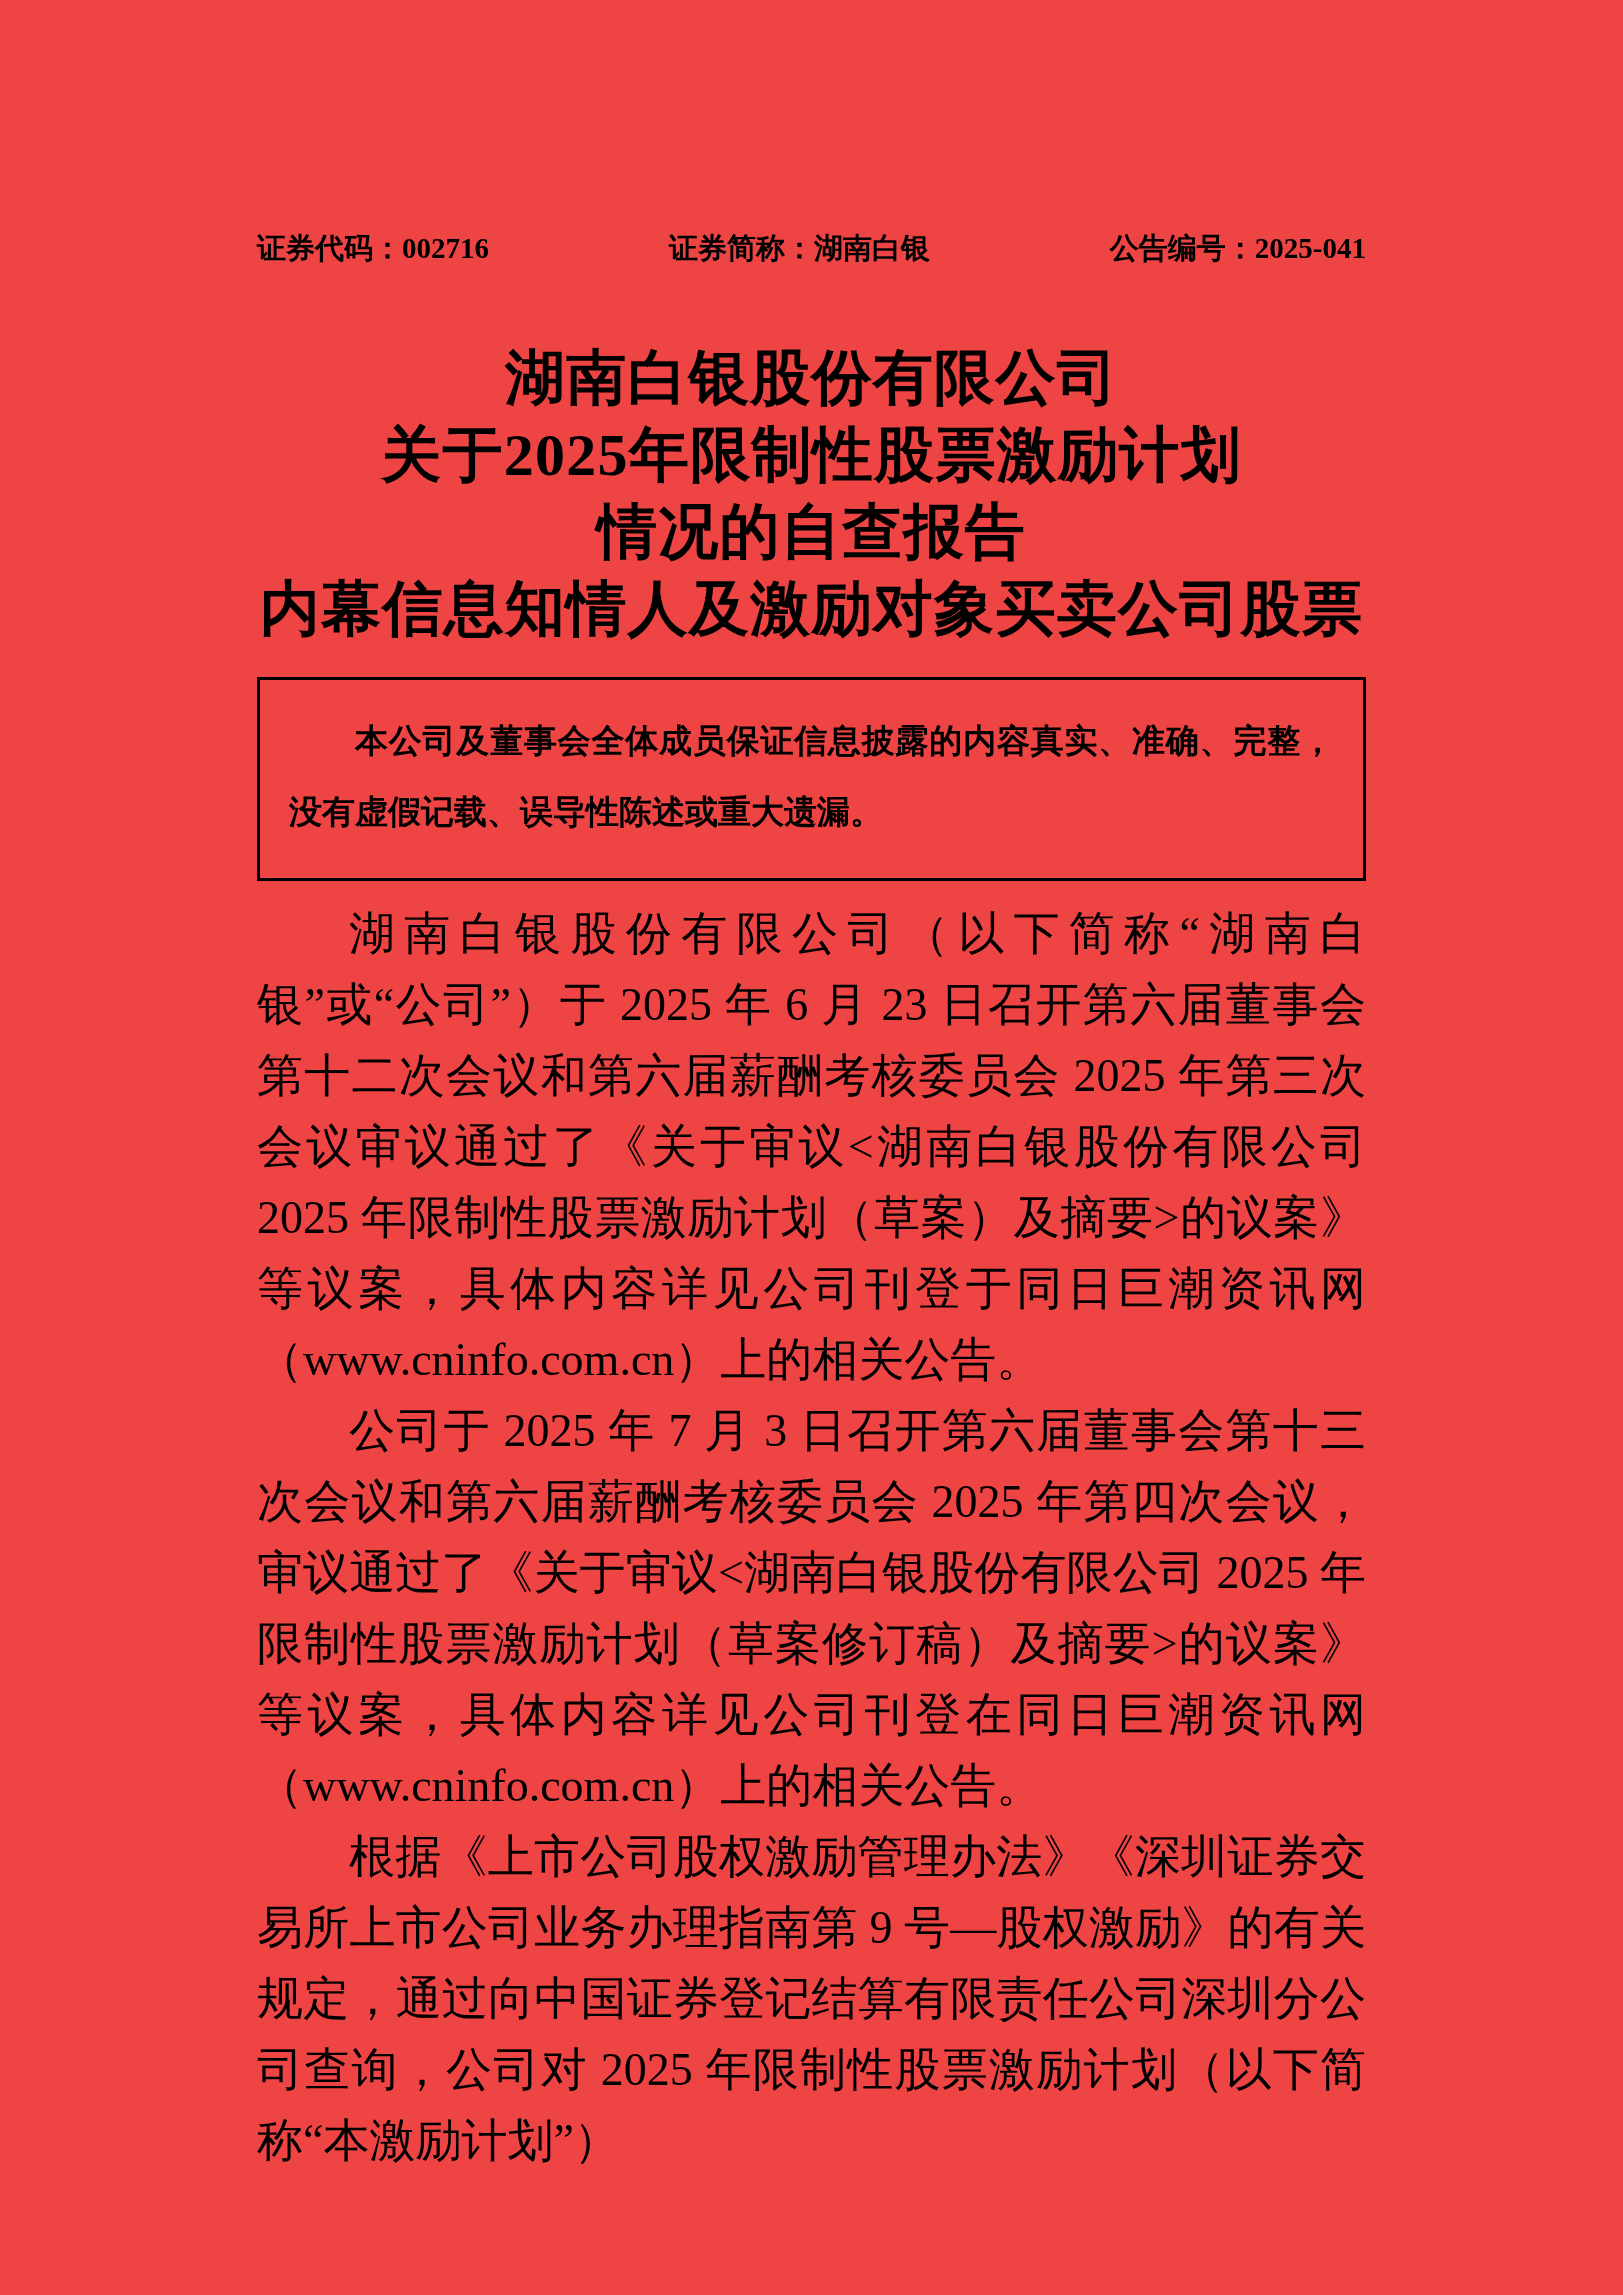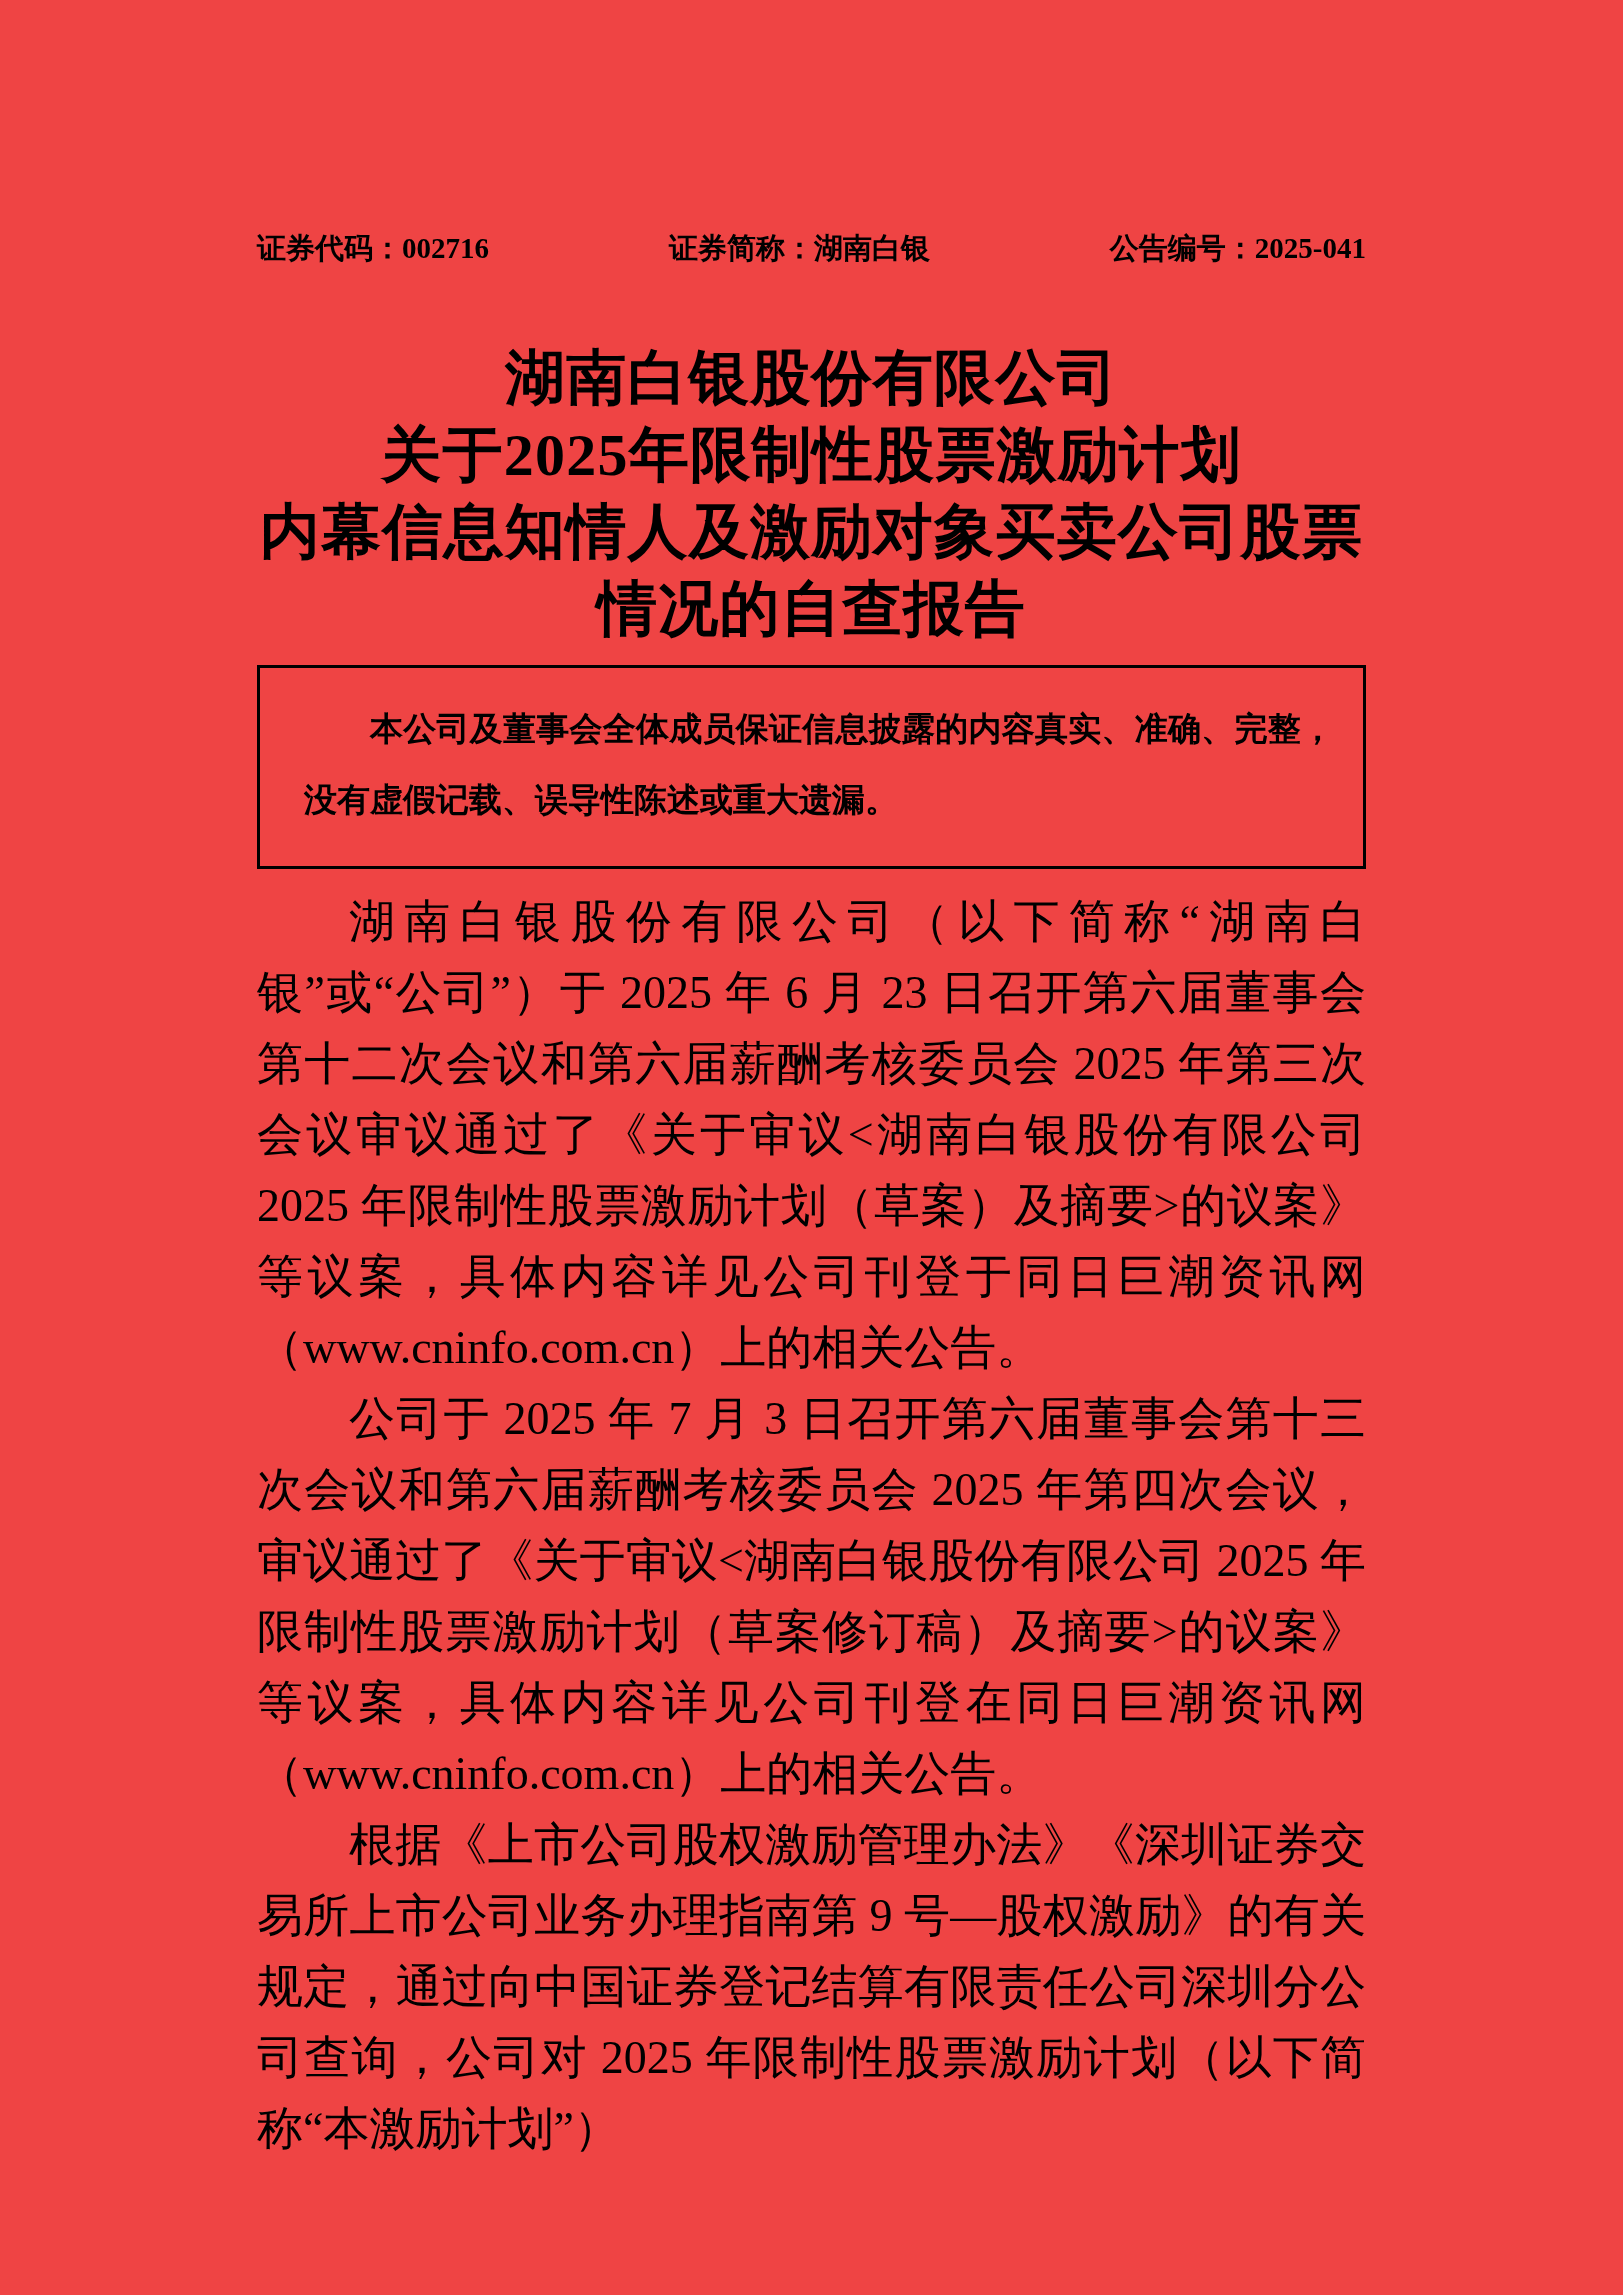--- a/index.html
+++ b/index.html
@@ -36,22 +36,22 @@
     font-weight: 700;
     font-size: 60px;
     line-height: 77px;
     letter-spacing: 1.3px;
   }
   .title-line {
     display: block;
   }
   .declaration-box {
     border: 3.3px solid #000000;
-    margin-top: 17px;
-    padding: 26px 29px 30px 44px;
+    margin-top: 29px;
+    padding: 26px 29px 30px 29px;
   }
   .declaration-box p {
     margin: 0;
     font-weight: 700;
     font-size: 33px;
     line-height: 71px;
     text-indent: 2em;
     text-align: justify;
   }
   .doc-body {
@@ -72,22 +72,22 @@
 
   <header class="doc-header">
     <span>证券代码：002716</span>
     <span>证券简称：湖南白银</span>
     <span>公告编号：2025-041</span>
   </header>
 
   <h1 class="doc-title">
     <span class="title-line">湖南白银股份有限公司</span>
     <span class="title-line">关于2025年限制性股票激励计划</span>
+    <span class="title-line">情况的自查报告</span>
     <span class="title-line">内幕信息知情人及激励对象买卖公司股票</span>
-    <span class="title-line">情况的自查报告</span>
   </h1>
 
   <section class="declaration-box">
     <p>本公司及董事会全体成员保证信息披露的内容真实、准确、完整，没有虚假记载、误导性陈述或重大遗漏。</p>
   </section>
 
   <main class="doc-body">
     <p class="body-para">湖南白银股份有限公司（以下简称“湖南白银”或“公司”）于 2025 年 6 月 23 日召开第六届董事会第十二次会议和第六届薪酬考核委员会 2025 年第三次会议审议通过了《关于审议&lt;湖南白银股份有限公司 2025 年限制性股票激励计划（草案）及摘要&gt;的议案》等议案，具体内容详见公司刊登于同日巨潮资讯网（www.cninfo.com.cn）上的相关公告。</p>
     <p class="body-para">公司于 2025 年 7 月 3 日召开第六届董事会第十三次会议和第六届薪酬考核委员会 2025 年第四次会议，审议通过了《关于审议&lt;湖南白银股份有限公司 2025 年限制性股票激励计划（草案修订稿）及摘要&gt;的议案》等议案，具体内容详见公司刊登在同日巨潮资讯网（www.cninfo.com.cn）上的相关公告。</p>
     <p class="body-para">根据《上市公司股权激励管理办法》《深圳证券交易所上市公司业务办理指南第 9 号—股权激励》的有关规定，通过向中国证券登记结算有限责任公司深圳分公司查询，公司对 2025 年限制性股票激励计划（以下简称“本激励计划”）</p>

